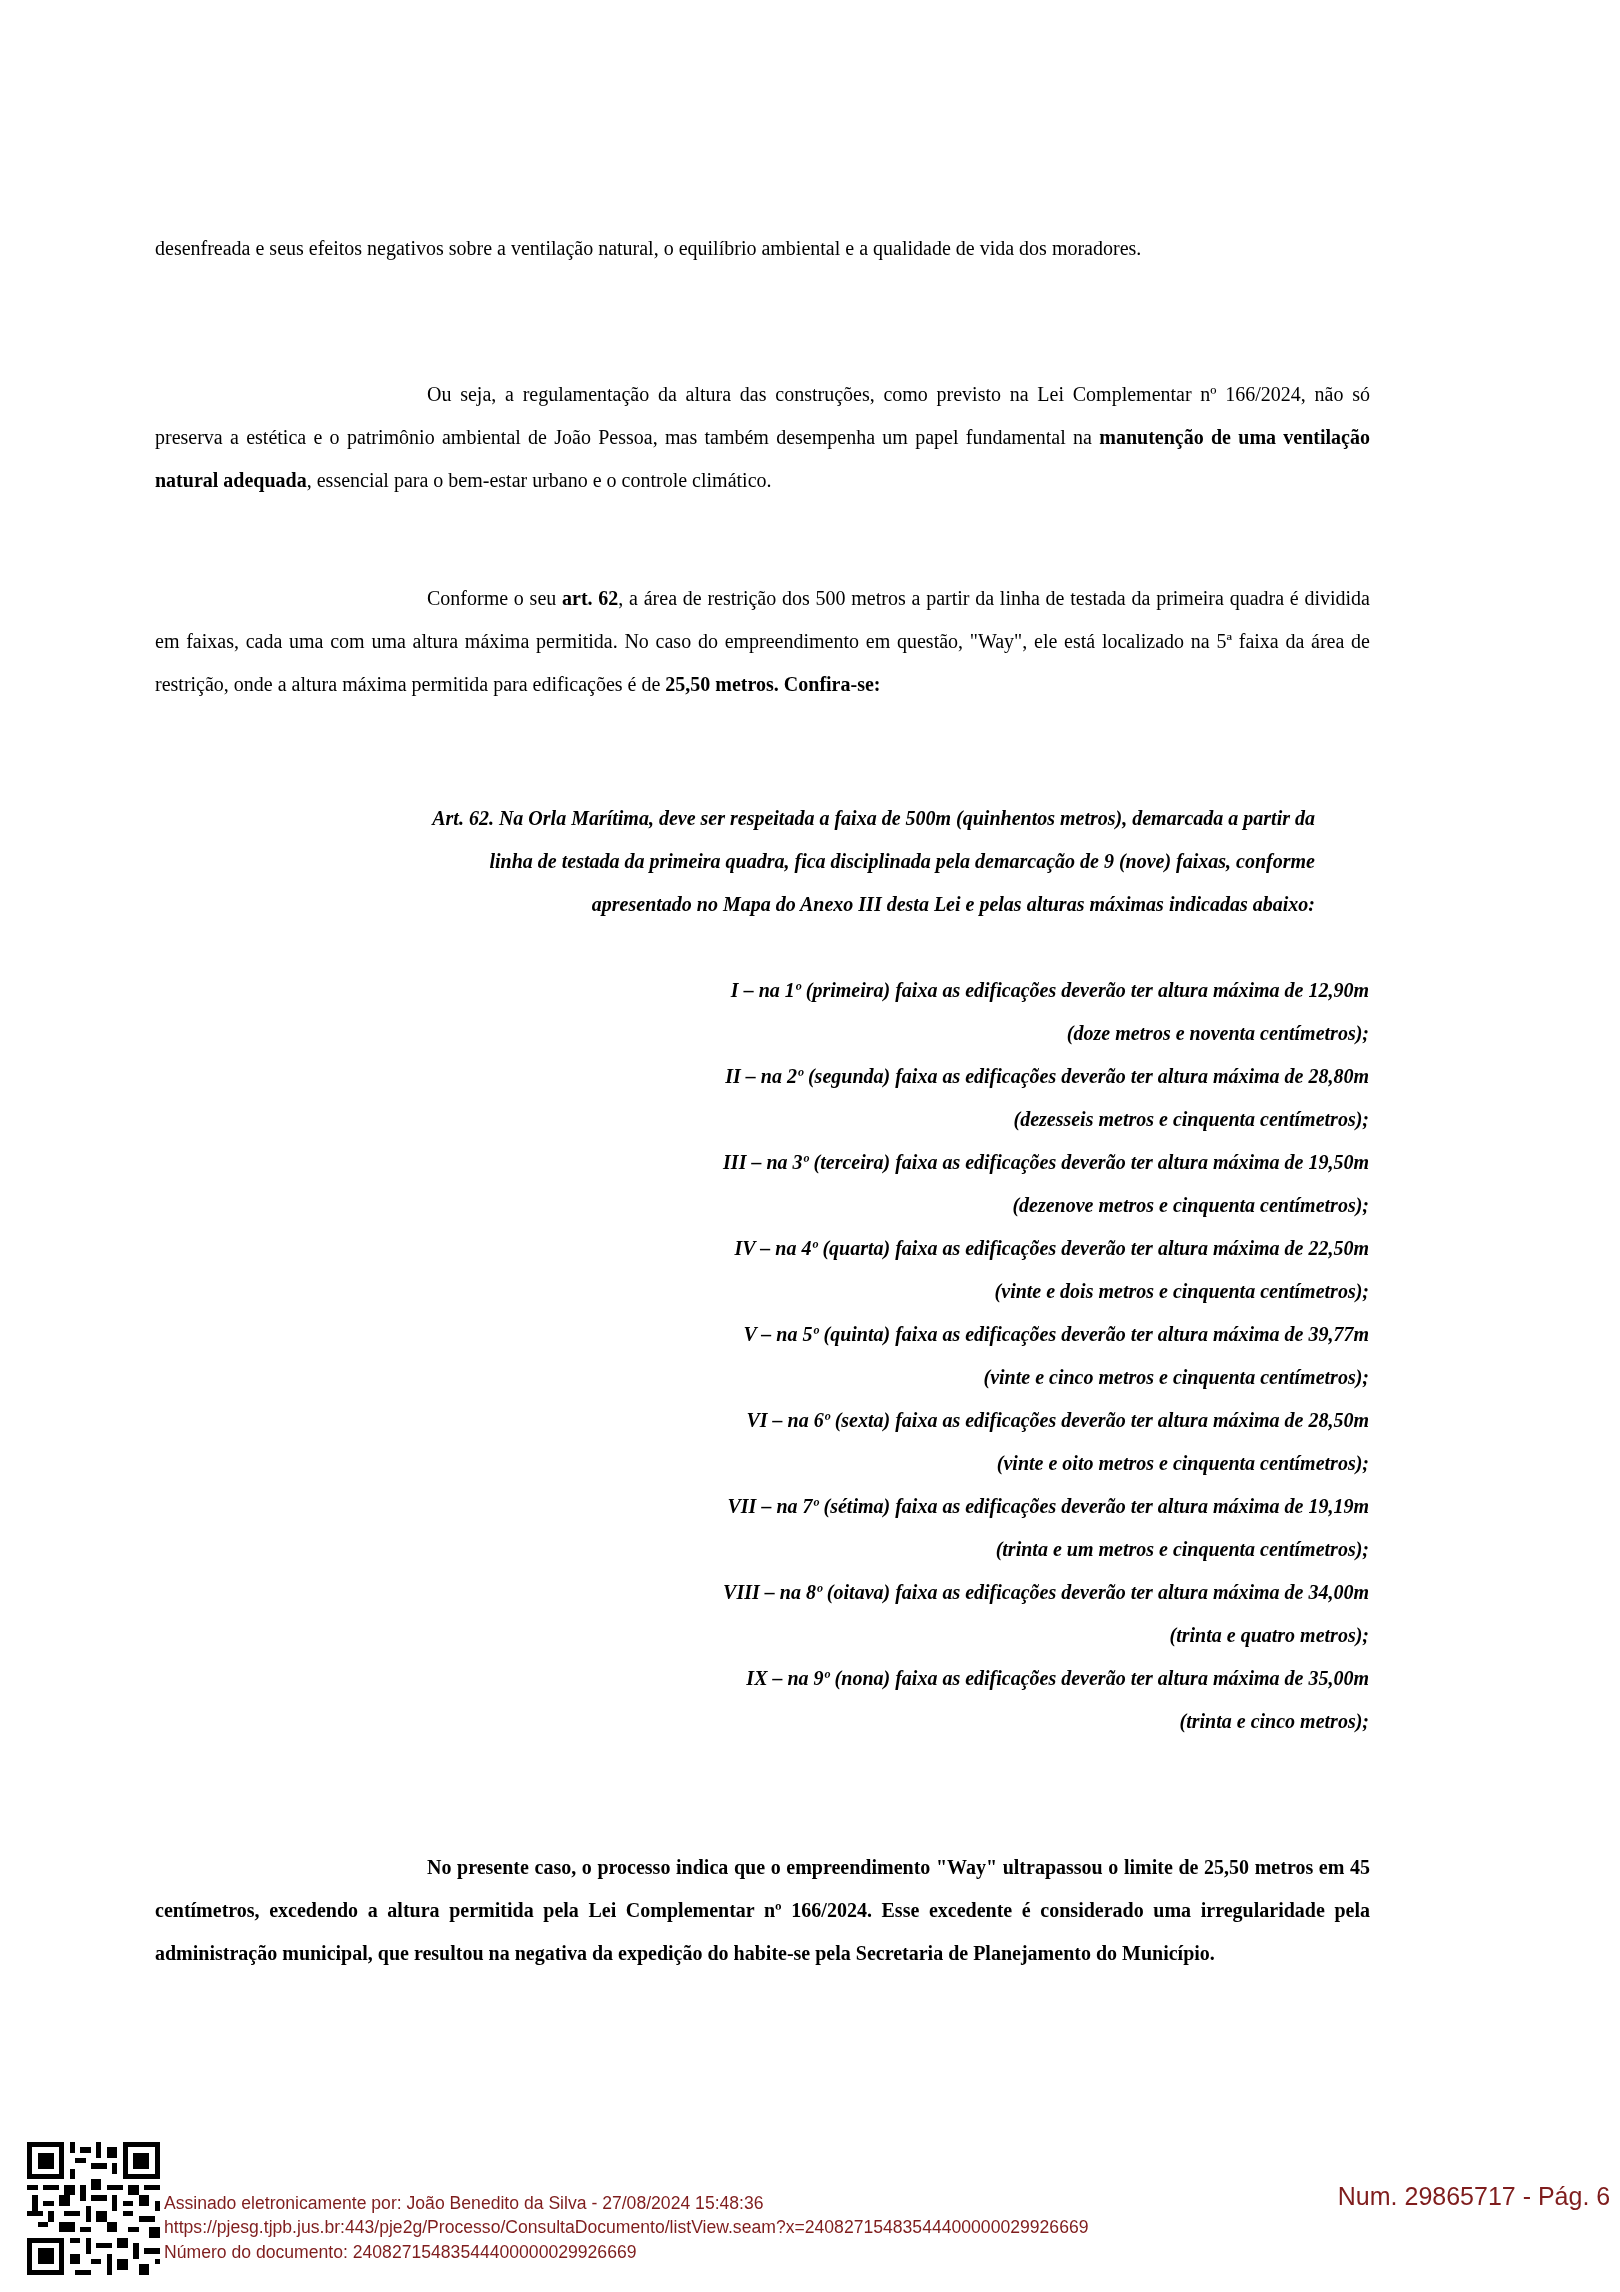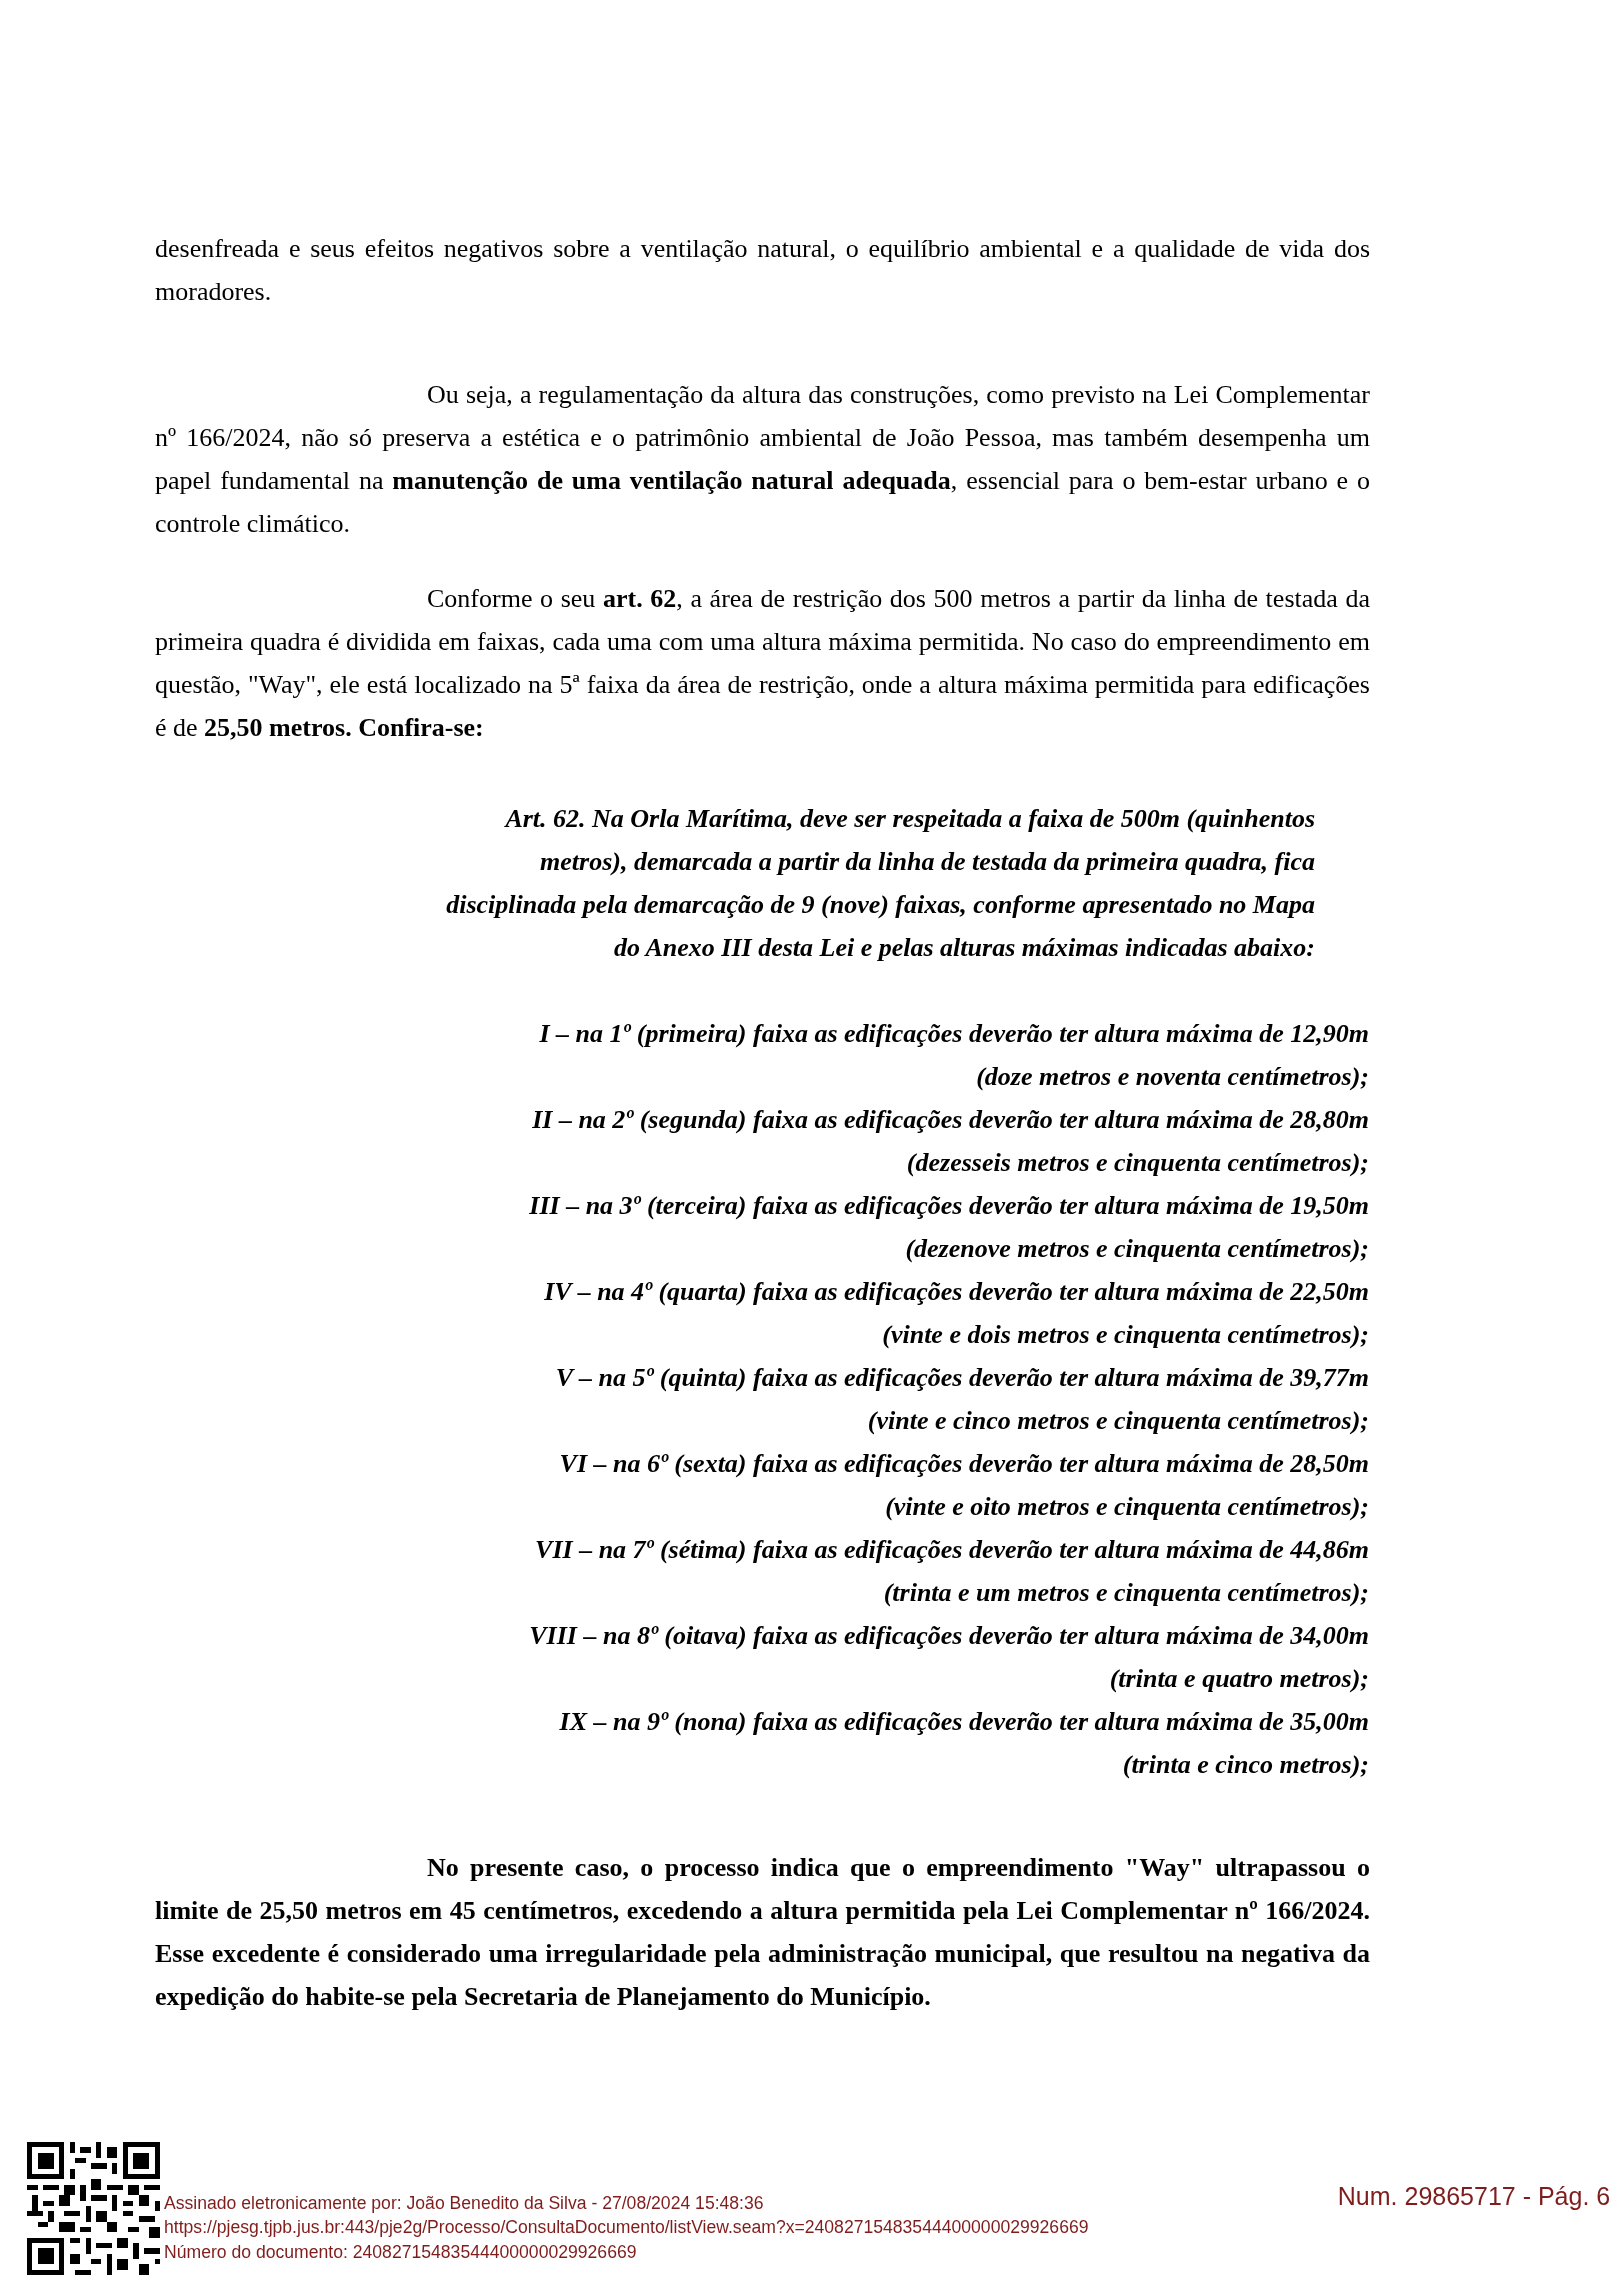--- a/index.html
+++ b/index.html
@@ -1,18 +1,18 @@
 <!DOCTYPE html>
 <html><head>
 <meta charset="utf-8">
 <style>
   html, body { margin: 0; padding: 0; background: #ffffff; }
   body { width: 1620px; height: 2293px; position: relative; overflow: hidden; color: #000; }
   .page { position: absolute; left: 0; top: 0; width: 1620px; height: 2293px; }
-  .txt { font-family: "Liberation Serif", "DejaVu Serif", serif; font-size: 26px; line-height: 43px; }
+  .txt { font-family: "Liberation Serif", "DejaVu Serif", serif; font-size: 20px; line-height: 43px; }
   .block { position: absolute; left: 155px; width: 1215px; text-align: justify; text-align-last: left; }
   .indent { text-indent: 272px; }
   .quote { position: absolute; left: 428px; width: 941px; font-weight: bold; font-style: italic; }
   .quote p { margin: 0; }
   .p { margin: 0; }
   b { font-weight: bold; }
   .allbold { font-weight: bold; }
   .footer-text { position: absolute; left: 164px; font-family: "Liberation Sans", "DejaVu Sans", sans-serif; font-size: 17.6px; line-height: 23.5px; color: #7f1d1d; }
   .pagenum { position: absolute; right: 9.8px; top: 2182px; font-family: "Liberation Sans", "DejaVu Sans", sans-serif; font-size: 25px; color: #7f1d1d; }
   .qr { position: absolute; left: 26.5px; top: 2142px; width: 133px; height: 133px; }
@@ -37,21 +37,21 @@
   <div class="quote txt" style="top: 797px; text-align: right;">
     <p style="width: 887px;">Art. 62. Na Orla Marítima, deve ser respeitada a faixa de 500m (quinhentos metros), demarcada a partir da linha de testada da primeira quadra, fica disciplinada pela demarcação de 9 (nove) faixas, conforme apresentado no Mapa do Anexo III desta Lei e pelas alturas máximas indicadas abaixo:</p>
     <div style="height: 43px;"></div>
     <div>
       <p><span>I – na 1º (primeira) faixa as edificações deverão ter altura máxima de 12,90m</span><br><span>(doze metros e noventa centímetros);</span></p>
       <p><span>II – na 2º (segunda) faixa as edificações deverão ter altura máxima de 28,80m</span><br><span>(dezesseis metros e cinquenta centímetros);</span></p>
       <p><span>III – na 3º (terceira) faixa as edificações deverão ter altura máxima de 19,50m</span><br><span>(dezenove metros e cinquenta centímetros);</span></p>
       <p><span>IV – na 4º (quarta) faixa as edificações deverão ter altura máxima de 22,50m</span><br><span>(vinte e dois metros e cinquenta centímetros);</span></p>
       <p><span>V – na 5º (quinta) faixa as edificações deverão ter altura máxima de 39,77m</span><br><span>(vinte e cinco metros e cinquenta centímetros);</span></p>
       <p><span>VI – na 6º (sexta) faixa as edificações deverão ter altura máxima de 28,50m</span><br><span>(vinte e oito metros e cinquenta centímetros);</span></p>
-      <p><span>VII – na 7º (sétima) faixa as edificações deverão ter altura máxima de 44,86m</span><br><span>(trinta e um metros e cinquenta centímetros);</span></p>
+      <p><span>VII – na 7º (sétima) faixa as edificações deverão ter altura máxima de 19,19m</span><br><span>(trinta e um metros e cinquenta centímetros);</span></p>
       <p><span>VIII – na 8º (oitava) faixa as edificações deverão ter altura máxima de 34,00m</span><br><span>(trinta e quatro metros);</span></p>
       <p><span>IX – na 9º (nona) faixa as edificações deverão ter altura máxima de 35,00m</span><br><span>(trinta e cinco metros);</span></p>
     </div>
   </div>
 
   <div class="block txt indent allbold" style="top: 1846px;">
     <p class="p">No presente caso, o processo indica que o empreendimento "Way" ultrapassou o limite de 25,50 metros em 45 centímetros, excedendo a altura permitida pela Lei Complementar nº 166/2024. Esse excedente é considerado uma irregularidade pela administração municipal, que resultou na negativa da expedição do habite-se pela Secretaria de Planejamento do Município.</p>
   </div>
 
   <svg class="qr" viewBox="0 0 25 25" shape-rendering="crispEdges">

